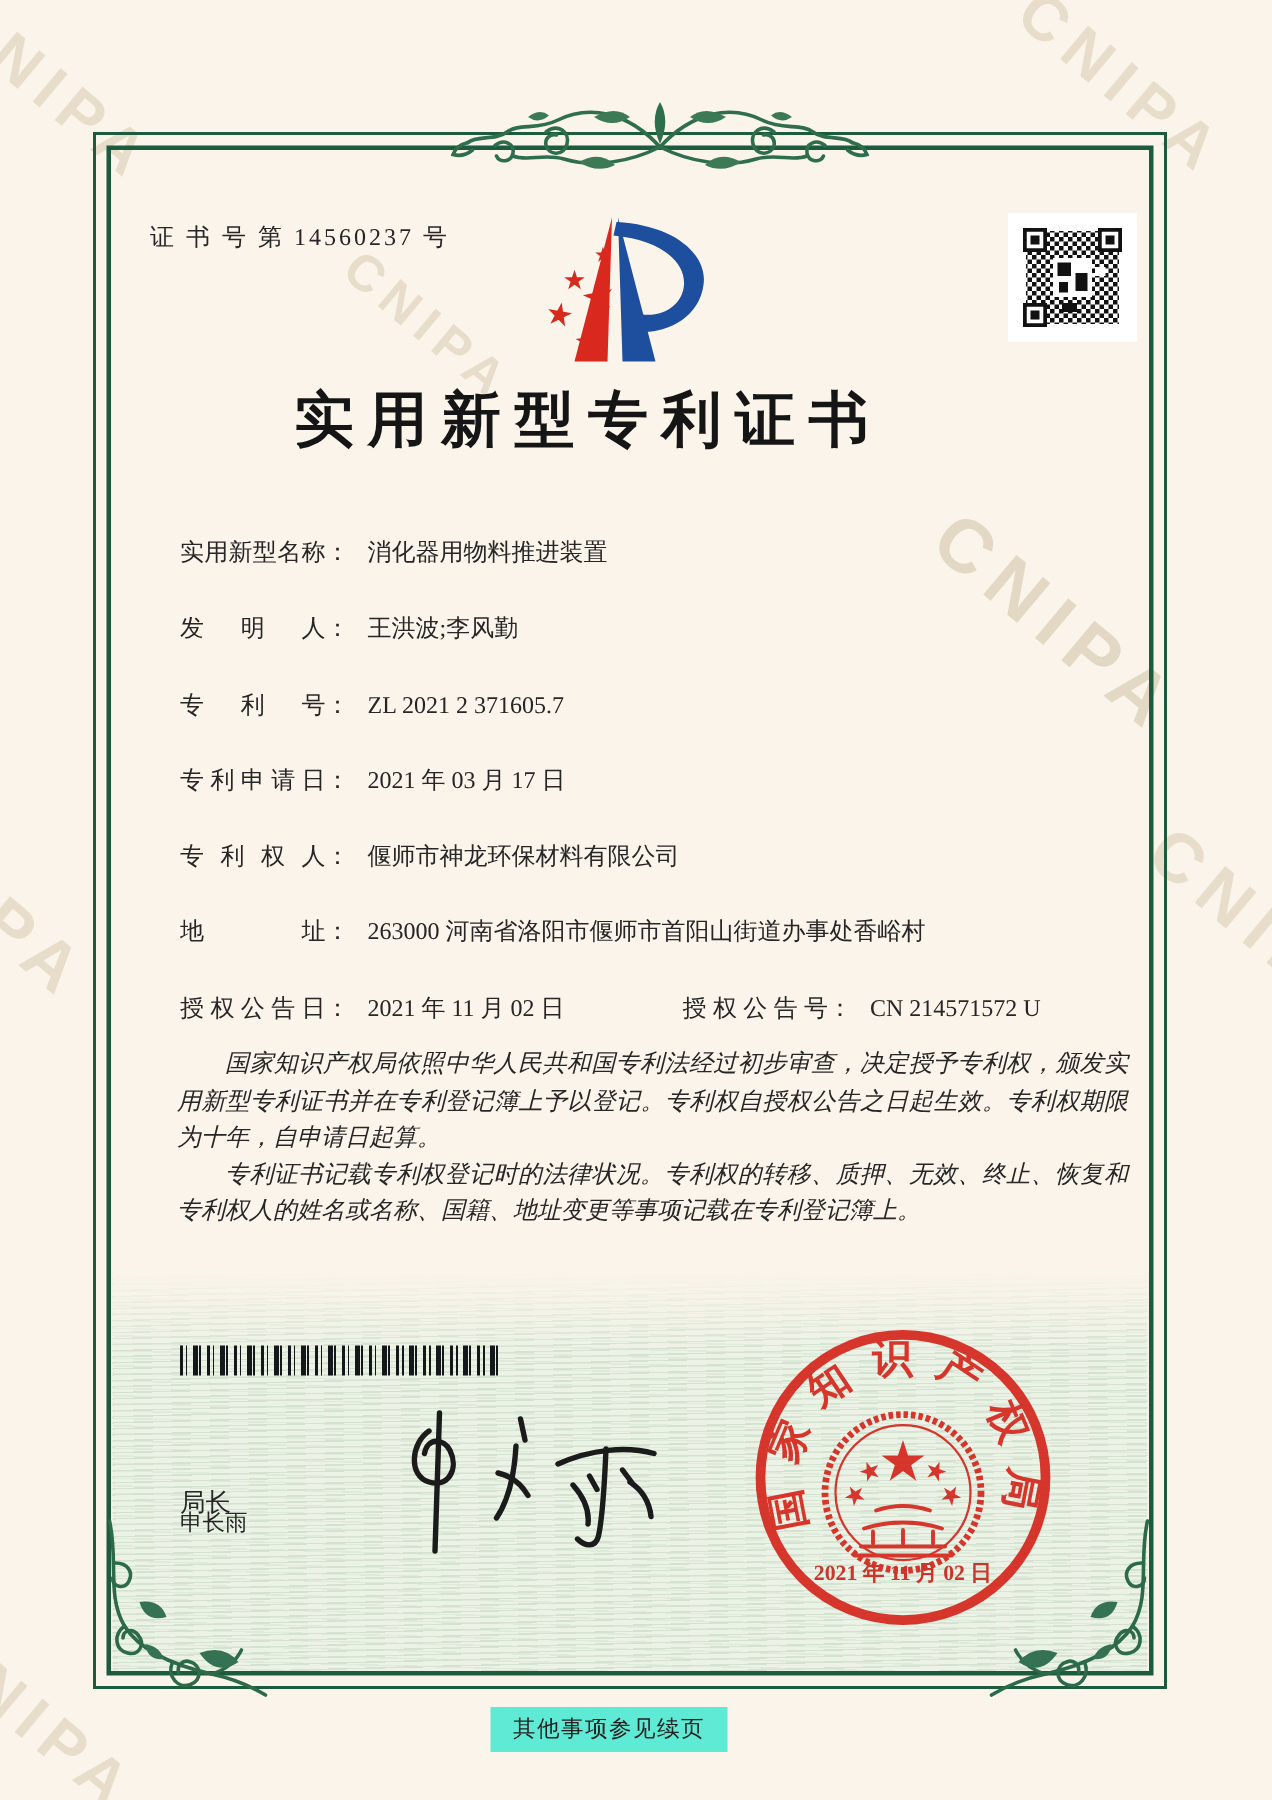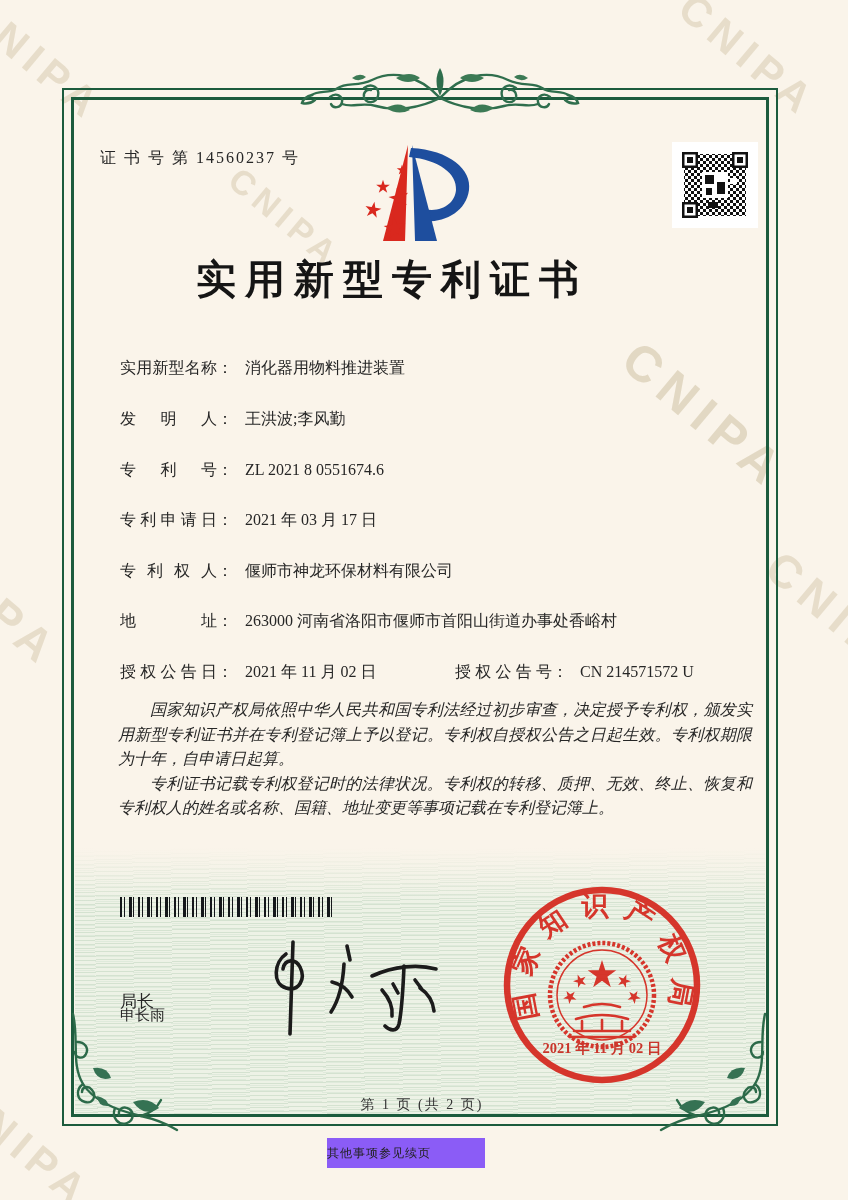--- a/index.html
+++ b/index.html
@@ -60,21 +60,21 @@
   .signature{position:absolute; left:252px; top:938px;}
   
   .seal{position:absolute; left:500px; top:883px; opacity:.93;}
   
   .page-indicator{
     position:absolute; left:62px; top:1096px; width:720px; text-align:center;
     font-size:14px; letter-spacing:2px; color:#333;
   }
   .continuation-note{
     position:absolute; left:327px; top:1138px; width:158px; height:30px;
-    background:#8b5cf6; line-height:30px; font-size:12px;
+    background:#5eead4; text-align:center; line-height:30px; font-size:15px;
     letter-spacing:1px; color:#222;
   }
   
   .logo{position:absolute; left:345px; top:140px;}
   .qr-wrap{position:absolute; left:672px; top:142px; width:86px; height:86px; background:#ffffff;}
   .qr-wrap svg{position:absolute; left:10px; top:10px;}
   
   .orn-top{position:absolute; left:300px; top:64px;}
   .orn-bl{position:absolute; left:63px; top:1012px;}
   .orn-br{position:absolute; left:655px; top:1012px; transform:scaleX(-1);}
@@ -208,21 +208,21 @@
         <span>发</span>
         <span>明</span>
         <span>人</span>
       </span><span class="colon">：</span><span>王洪波;李风勤</span>
   </div>
   <div class="field" style="top:460px;">
     <span class="lbl spread">
         <span>专</span>
         <span>利</span>
         <span>号</span>
-      </span><span class="colon">：</span><span>ZL 2021 8 0551674.6</span>
+      </span><span class="colon">：</span><span>ZL 2021 2 371605.7</span>
   </div>
   <div class="field" style="top:510px;">
     <span class="lbl spread">
         <span>专</span>
         <span>利</span>
         <span>申</span>
         <span>请</span>
         <span>日</span>
       </span><span class="colon">：</span><span>2021 年 03 月 17 日</span>
   </div>
@@ -306,16 +306,15 @@
         <path d="M84,124 q18,-6 36,0"></path>
         <path d="M76,136 q26,-8 52,0"></path>
         <path d="M82,138 v8 M102,137 v9 M122,138 v8"></path>
         <path d="M74,148 h56"></path>
         <path d="M70,154 h64"></path>
       </g>
     </g>
     <text x="102" y="170" text-anchor="middle" font-size="14.5" font-weight="bold" fill="#c8281e" font-family="'Liberation Serif','DejaVu Serif',serif">2021 年 11 月 02 日</text>
   </svg>
 
-  <div class="page-indicator">第 1 页 (共 2 页)</div>
   <div class="continuation-note">其他事项参见续页</div>
 
 </div>
 
 </body></html>

